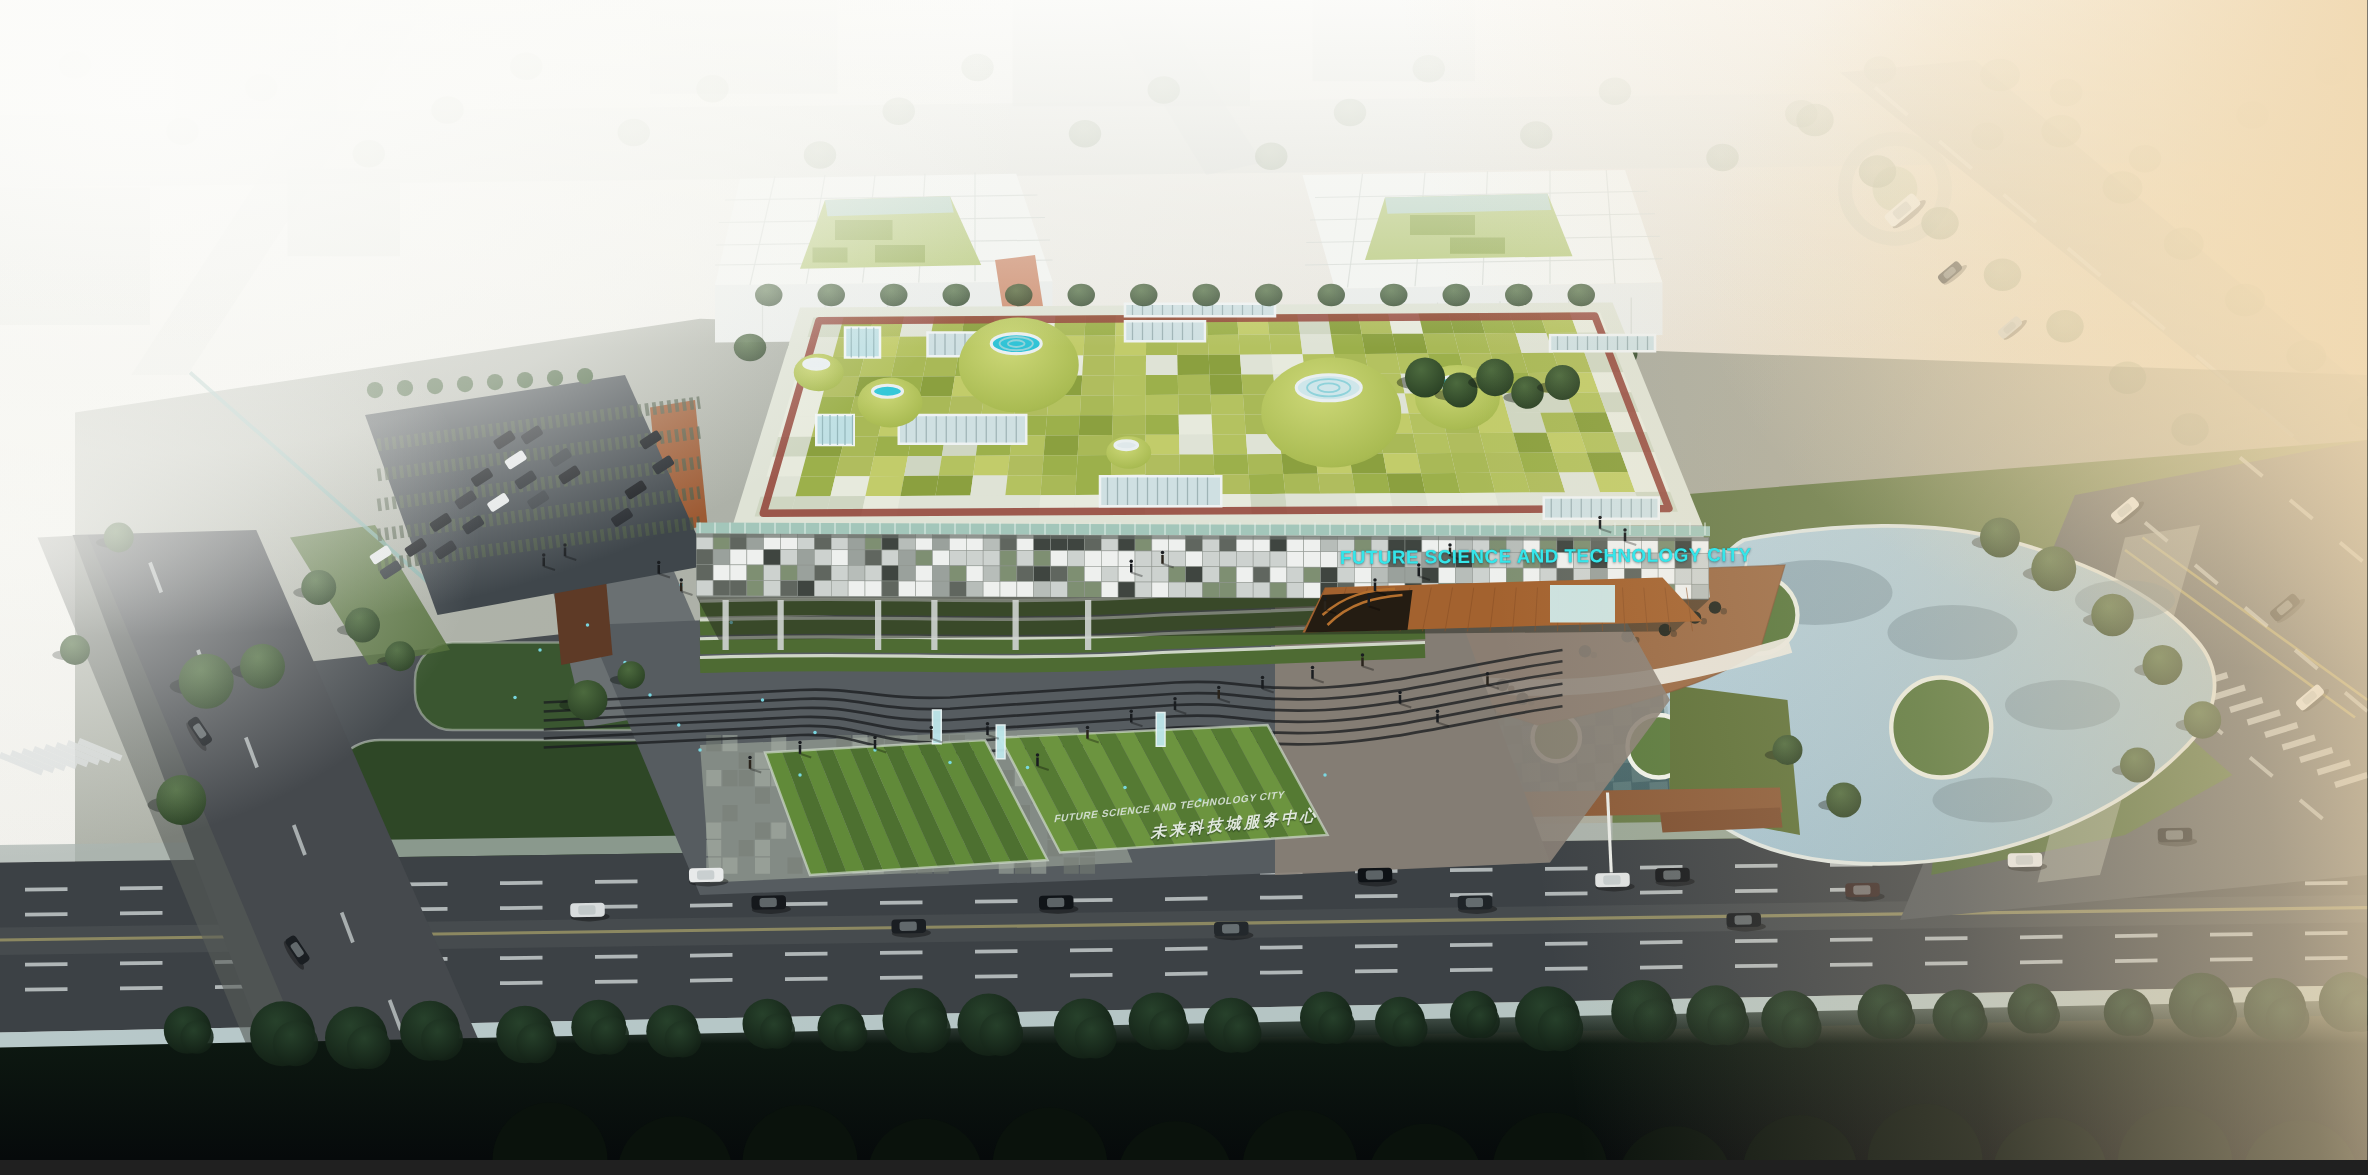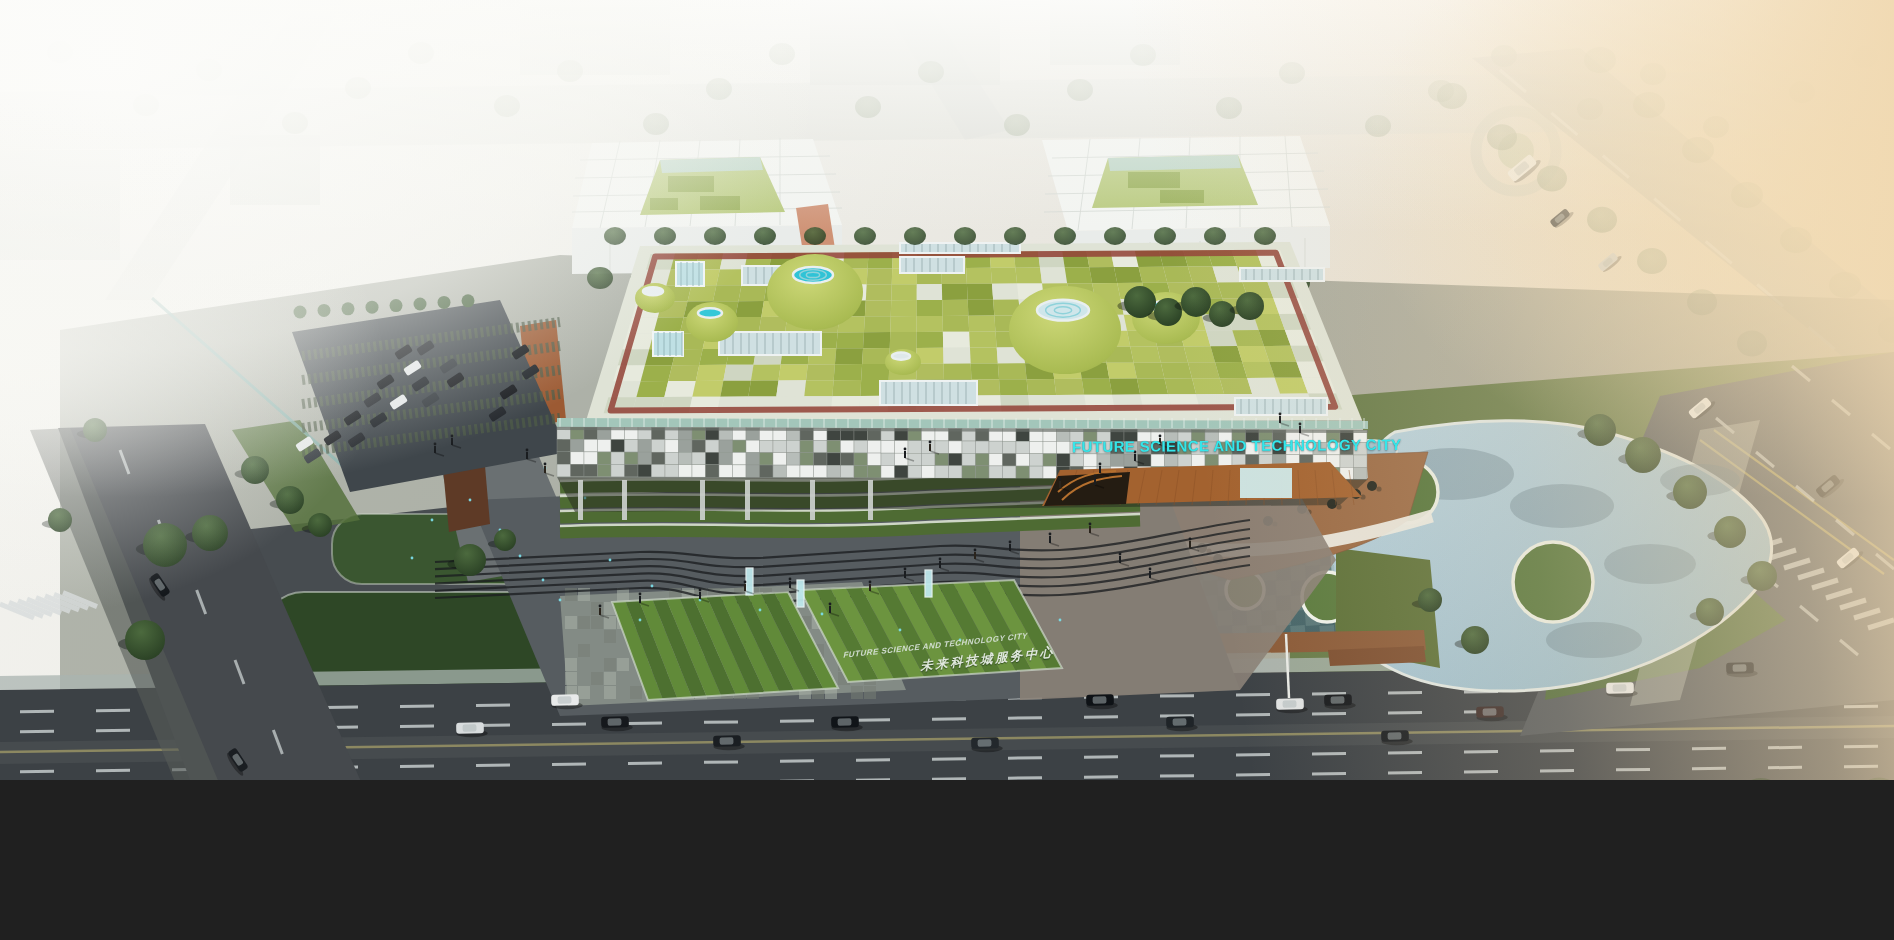--- a/index.html
+++ b/index.html
@@ -1,16 +1,16 @@
 <!DOCTYPE html>
 <html style="--accent-cyan: #35e6ea; --roof-green: #a9b957; --roof-green-dark: #8ba03f; --roof-green-light: #c2cc6a; --track-red: #94463a; --paving-light: #dfe3d6; --water-blue: #a6c4d2; --water-deep: #84aabc; --terracotta: #a3622f; --deck-brown: #9a6a45; --lawn-green: #5f8738; --lawn-green-dark: #49702a; --asphalt: #3c4145; --fog-warm: #eed8b4; --night-ground: #0b130d;"><head>
 <meta charset="utf-8">
 <style>
   html,body{margin:0;padding:0;background:#202020;}
-  .stage{position:relative;width:1894px;height:780px;overflow:hidden;
+  .stage{position:relative;width:1894px;height:928px;overflow:hidden;
          font-family:"Liberation Sans",sans-serif;
          background:linear-gradient(118deg,#f4f3ef 0%,#ededE8 34%,#e7e4dc 58%,#e9dcc4 82%,#ecd9b4 100%);}
   .stage svg{position:absolute;left:0;top:0;}
   .fog{position:absolute;left:0;top:0;width:100%;height:100%;pointer-events:none;}
   .fog.topwhite{background:linear-gradient(180deg,rgba(252,252,250,.96) 0%,rgba(250,250,247,.75) 9%,rgba(248,248,244,.42) 18%,rgba(248,248,244,0) 30%);}
   .fog.leftwhite{background:radial-gradient(1050px 640px at 6% 8%,rgba(252,252,250,.95) 0%,rgba(250,250,246,.55) 45%,rgba(250,250,246,0) 68%);}
   .fog.midleft{background:radial-gradient(620px 420px at 0% 46%,rgba(248,248,244,.78),rgba(248,248,244,0) 62%);}
   .fog.rightwarm{background:linear-gradient(261deg,rgba(240,216,176,.92) 0%,rgba(240,216,176,.55) 9%,rgba(238,214,176,.22) 22%,rgba(238,214,176,0) 38%);}
   .fog.rightglow{background:radial-gradient(900px 560px at 100% 22%,rgba(248,228,190,.85),rgba(248,228,190,0) 60%);}
   .sign{position:absolute;white-space:nowrap;font-weight:bold;}

